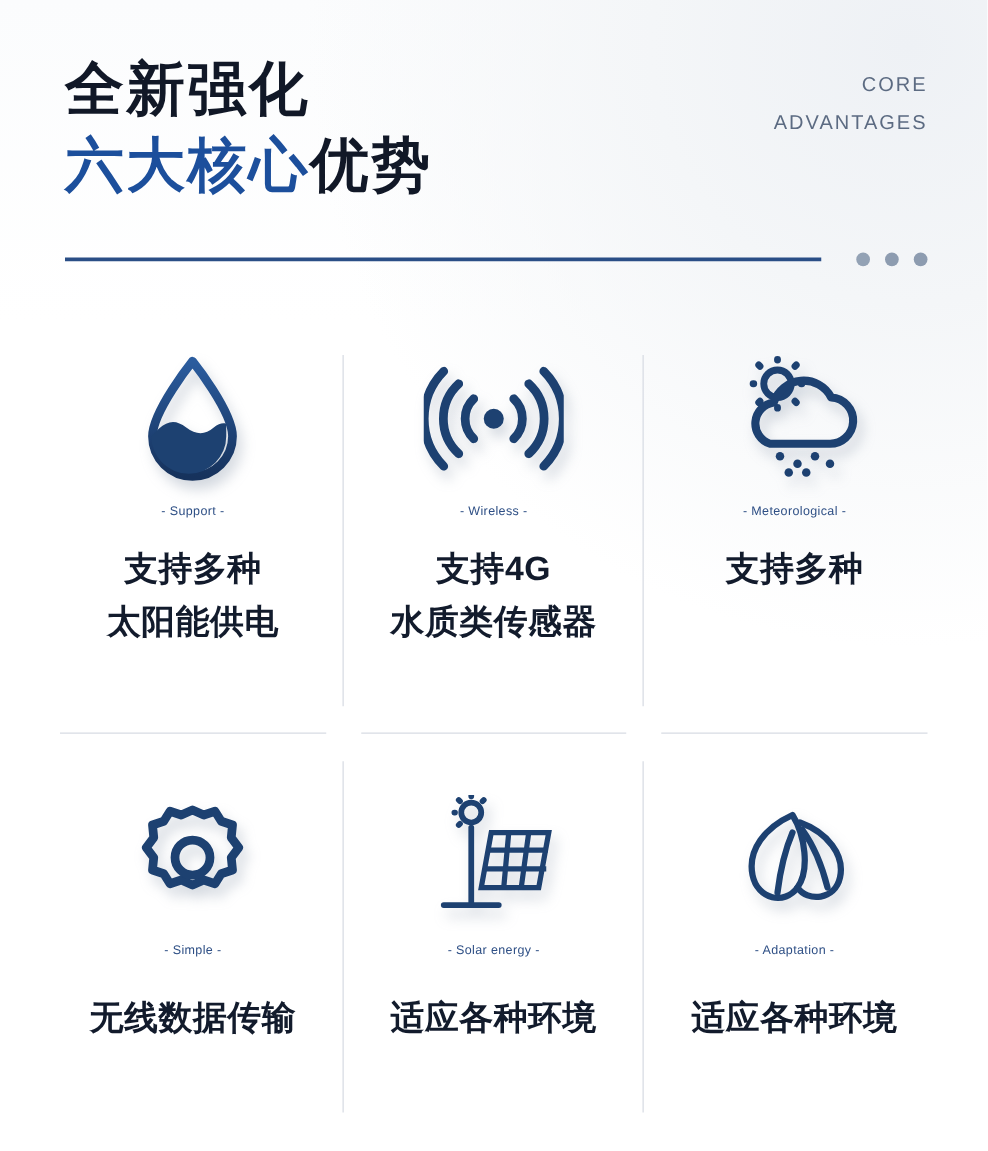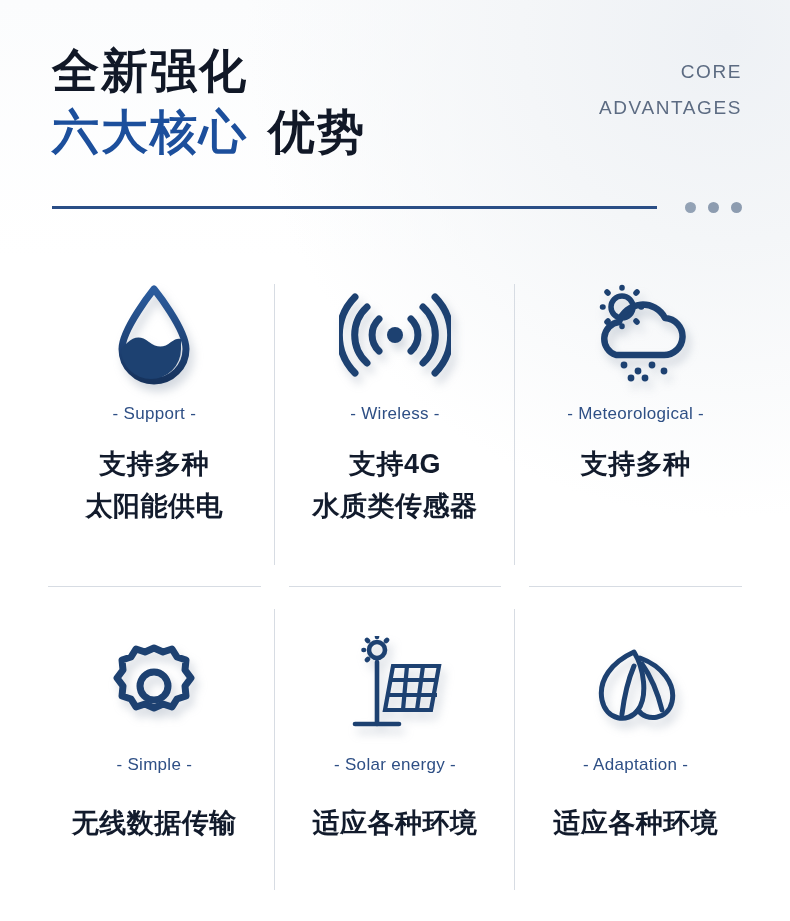--- a/index.html
+++ b/index.html
@@ -50,30 +50,29 @@
     letter-spacing: 2px;
     line-height: 1.2;
     margin-top: 6px;
     white-space: nowrap;
   }
   .title-line2 .hl {
     color: #1c4f9c;
   }
   .title-line2 .dk {
     color: #111827;
-    margin-left: 20px;
   }
 
   .eyebrow {
     position: absolute;
     right: 48px;
     top: 54px;
     text-align: right;
     color: #5c6b82;
-    font-size: 19px;
+    font-size: 16px;
     letter-spacing: 1.6px;
     line-height: 1.9;
   }
 
   .rule-row {
     position: absolute;
     left: 52px;
     right: 48px;
     top: 202px;
     display: flex;
@@ -142,21 +141,21 @@
     display: flex;
     align-items: center;
     justify-content: center;
     margin-bottom: 14px;
   }
   .icon-wrap svg {
     display: block;
     filter: drop-shadow(4px 7px 5px rgba(110,125,150,0.30));
   }
   .kicker {
-    font-size: 17px;
+    font-size: 10px;
     color: #2e4f85;
     letter-spacing: 0.3px;
     margin-bottom: 20px;
     white-space: nowrap;
     text-align: center;
   }
   .cn {
     font-size: 27px;
     font-weight: 700;
     color: #121b2c;

